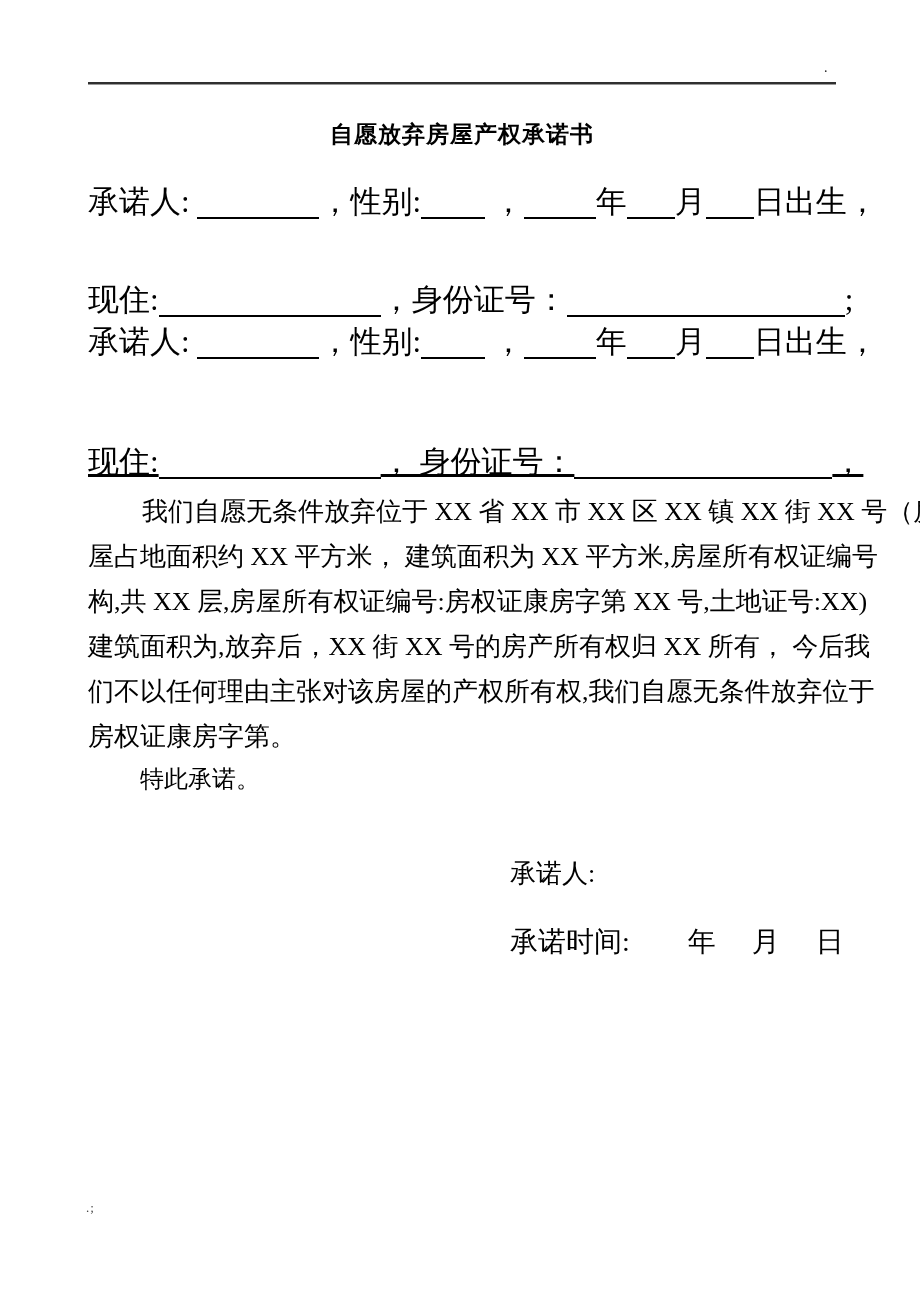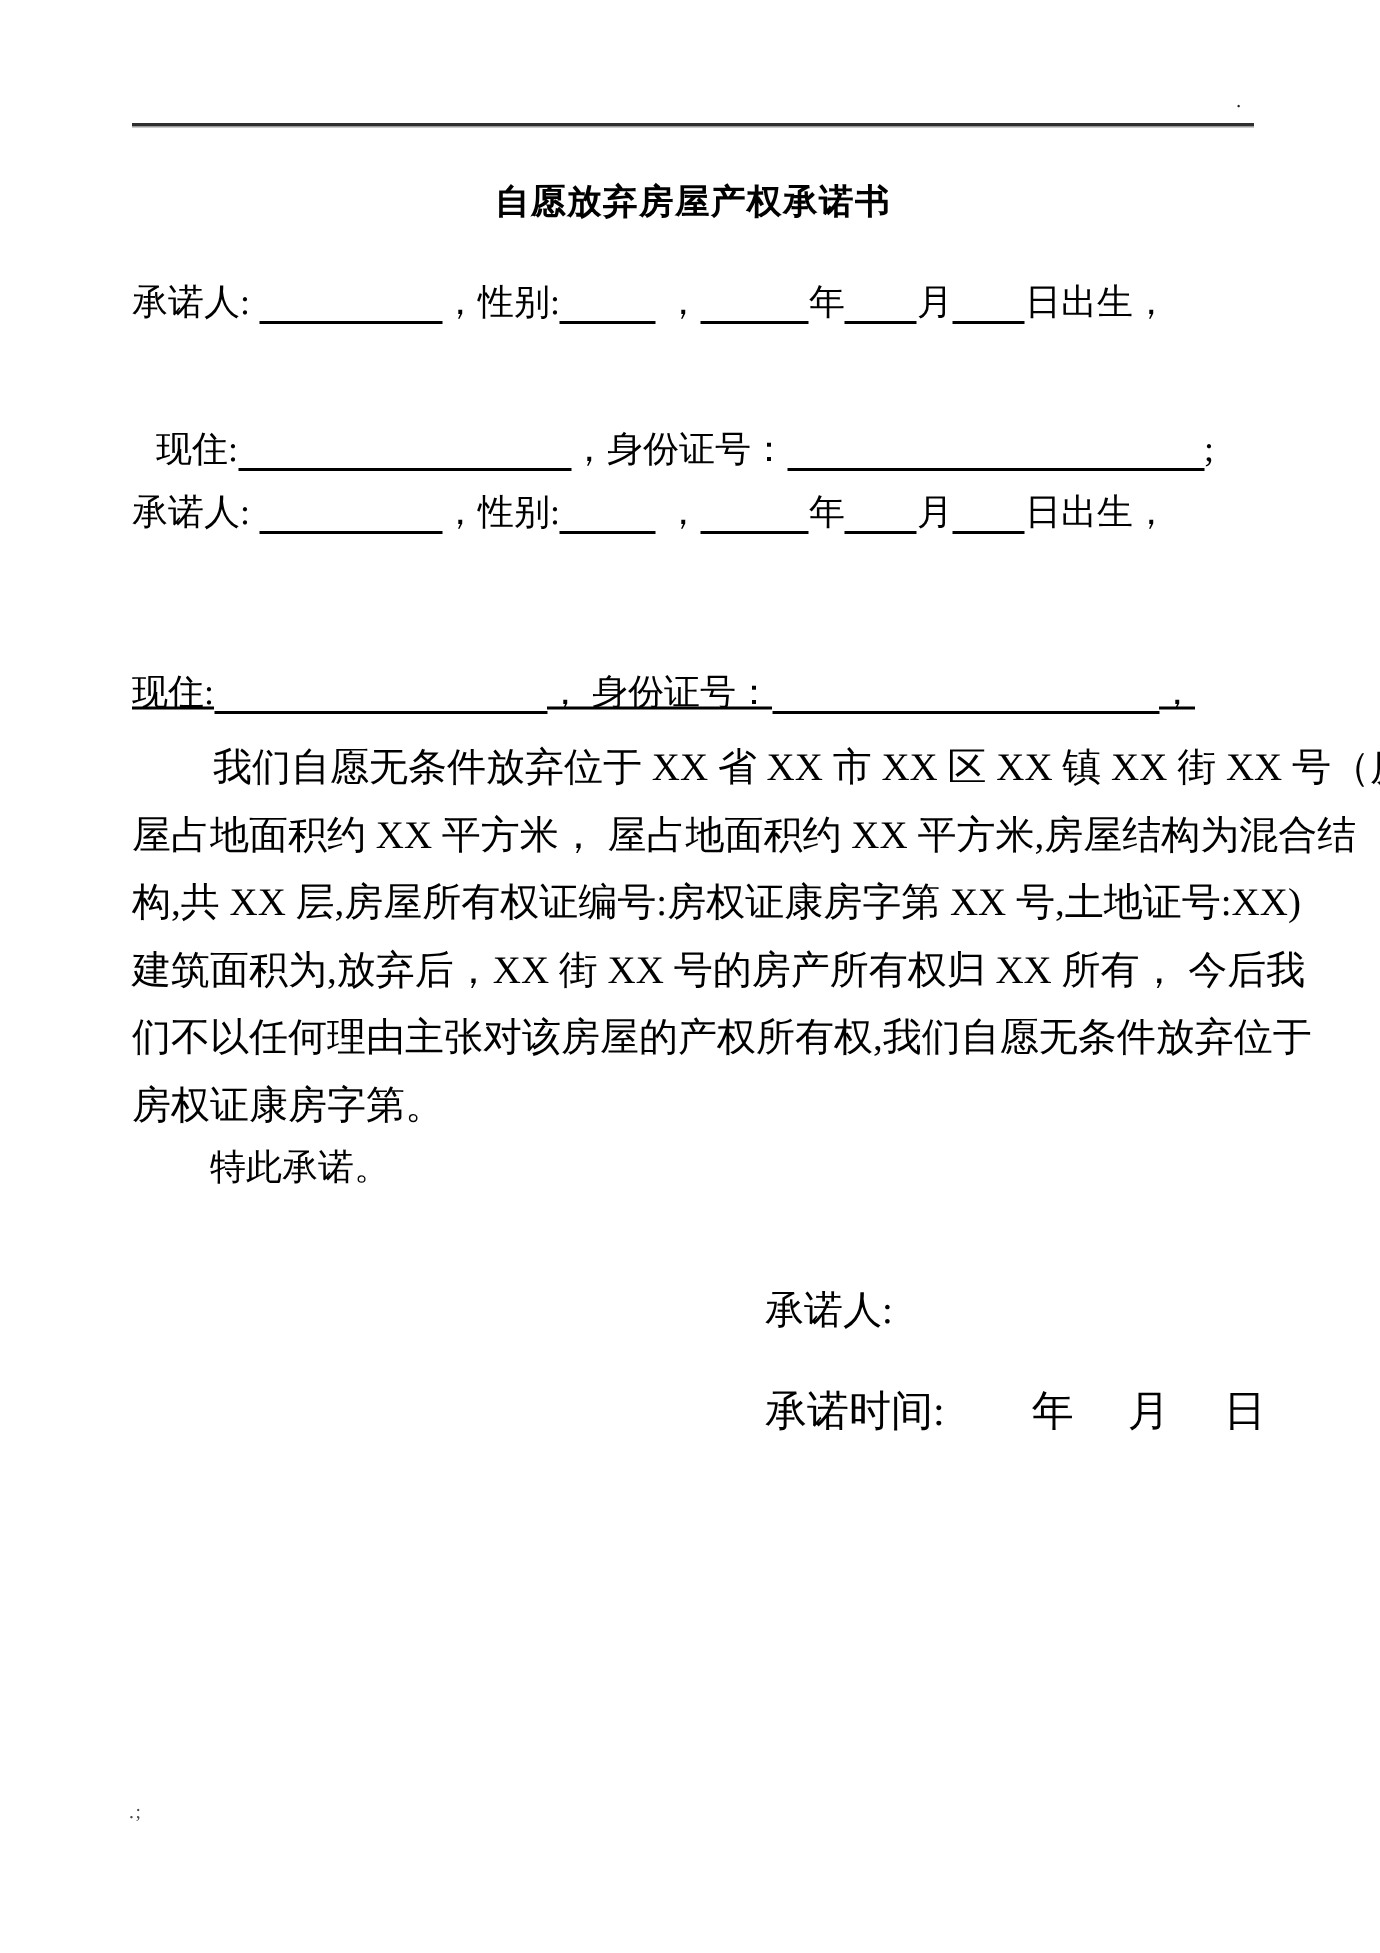--- a/index.html
+++ b/index.html
@@ -33,26 +33,26 @@
   .doc-title {
     margin: 26px 0 0 0;
     text-align: center;
     font-family: "Liberation Sans", "DejaVu Sans", sans-serif;
     font-weight: bold;
     font-size: 23px;
     line-height: 46px;
     letter-spacing: 1px;
   }
   .field-line {
-    font-size: 24px;
+    font-size: 31px;
     line-height: 34px;
     white-space: nowrap;
   }
   .f1 { margin-top: 28px; }
-  .f2 { margin-top: 64px; margin-left: 16px; }
+  .f2 { margin-top: 64px; }
   .f3 { margin-top: 8px;  }
   .f4 { margin-top: 86px; text-decoration: underline; }
   .blank {
     display: inline-block;
     height: 0;
     border-bottom: 2px solid #000000;
     vertical-align: -7px;
   }
   .gap { display: inline-block; }
   .para {
@@ -102,21 +102,21 @@
   <div class="field-line f1"><span>承诺人: </span><span class="blank" style="width: 122px;"></span><span>，性别:</span><span class="blank" style="width: 64px;"></span><span> ，</span><span class="blank" style="width: 72px;"></span><span>年</span><span class="blank" style="width: 48px;"></span><span>月</span><span class="blank" style="width: 48px;"></span><span>日出生，</span></div>
 
   <div class="field-line f2"><span>现住:</span><span class="blank" style="width: 222px;"></span><span>，身份证号：</span><span class="blank" style="width: 278px;"></span><span>;</span></div>
 
   <div class="field-line f3"><span>承诺人: </span><span class="blank" style="width: 122px;"></span><span>，性别:</span><span class="blank" style="width: 64px;"></span><span> ，</span><span class="blank" style="width: 72px;"></span><span>年</span><span class="blank" style="width: 48px;"></span><span>月</span><span class="blank" style="width: 48px;"></span><span>日出生，</span></div>
 
   <div class="field-line f4"><span>现住:</span><span class="blank" style="width: 222px;"></span><span>， 身份证号：</span><span class="blank" style="width: 258px;"></span><span>，</span></div>
 
   <div class="para">
     <div class="para-line indent">我们自愿无条件放弃位于 XX 省 XX 市 XX 区 XX 镇 XX 街 XX 号（房</div>
-    <div class="para-line">屋占地面积约 XX 平方米， 屋占地面积约 XX 平方米,房屋结构为混合结</div>
+    <div class="para-line">屋占地面积约 XX 平方米， 建筑面积为 XX 平方米,房屋所有权证编号</div>
     <div class="para-line">构,共 XX 层,房屋所有权证编号:房权证康房字第 XX 号,土地证号:XX)</div>
     <div class="para-line">建筑面积为,放弃后，XX 街 XX 号的房产所有权归 XX 所有， 今后我</div>
     <div class="para-line">们不以任何理由主张对该房屋的产权所有权,我们自愿无条件放弃位于</div>
     <div class="para-line">房权证康房字第。</div>
   </div>
 
   <div class="closing">特此承诺。</div>
 
   <div class="sig-name">承诺人:</div>
 

